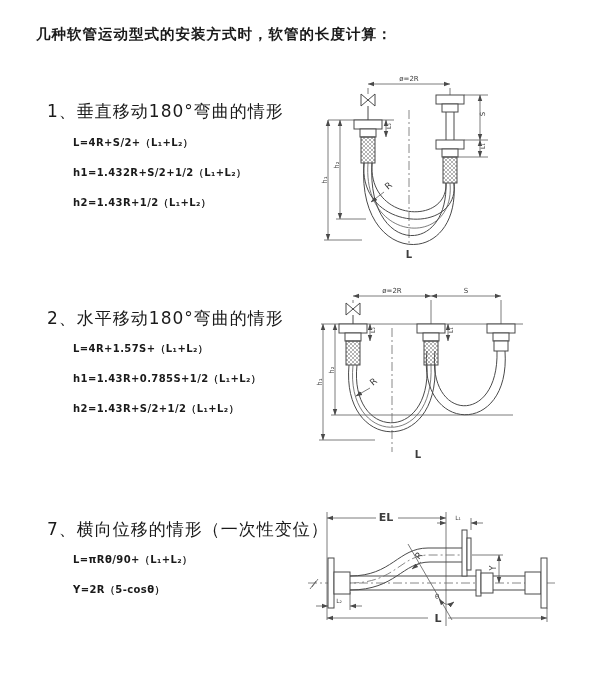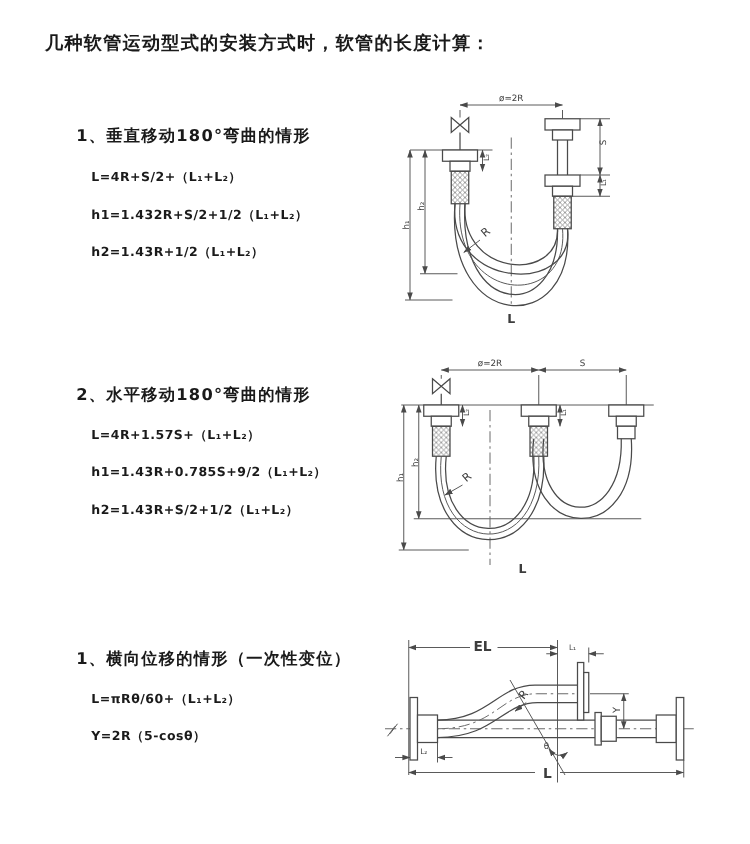--- a/index.html
+++ b/index.html
@@ -1,19 +1,19 @@
 <!DOCTYPE html>
 <html><head>
 <meta charset="utf-8">
 <style>
   html,body{margin:0;padding:0;}
   .page{position:relative;width:566px;height:675px;background:#ffffff;overflow:hidden;
         font-family:"DejaVu Sans","Liberation Sans",sans-serif;color:#1a1a1a;}
   .title{position:absolute;left:36px;top:25px;font-size:14.5px;font-weight:bold;letter-spacing:1px;}
-  .sec-heading{position:absolute;font-size:13px;font-weight:bold;letter-spacing:1px;white-space:nowrap;margin-left:14px;}
+  .sec-heading{position:absolute;font-size:17px;font-weight:normal;letter-spacing:1px;white-space:nowrap;}
   .formulas{position:absolute;font-size:10px;font-weight:bold;letter-spacing:0.4px;line-height:30px;white-space:nowrap;}
   .dwg{position:absolute;}
   .dwg svg{display:block;}
   .dwg text{font-family:"DejaVu Sans","Liberation Sans",sans-serif;fill:#3d3d3d;}
   .ln{stroke:#4a4a4a;stroke-width:1;fill:none;}
   .thin{stroke:#5a5a5a;stroke-width:0.8;fill:none;}
   .cl{stroke:#6a6a6a;stroke-width:0.8;fill:none;stroke-dasharray:9 3 2 3;}
   .fl{fill:#ffffff;stroke:#4a4a4a;stroke-width:1;}
 </style>
 </head>
@@ -26,27 +26,27 @@
   <div class="sec-heading" style="left:47px;top:100px;">1、垂直移动180°弯曲的情形</div>
   <div class="formulas" style="left:73px;top:128px;">
     <div>L=4R+S/2+（L₁+L₂）</div>
     <div>h1=1.432R+S/2+1/2（L₁+L₂）</div>
     <div>h2=1.43R+1/2（L₁+L₂）</div>
   </div>
 
   <div class="sec-heading" style="left:47px;top:307px;">2、水平移动180°弯曲的情形</div>
   <div class="formulas" style="left:73px;top:334px;">
     <div>L=4R+1.57S+（L₁+L₂）</div>
-    <div>h1=1.43R+0.785S+9/2（L₁+L₂）</div>
+    <div>h1=1.43R+0.785S+1/2（L₁+L₂）</div>
     <div>h2=1.43R+S/2+1/2（L₁+L₂）</div>
   </div>
 
-  <div class="sec-heading" style="left:47px;top:518px;">1、横向位移的情形（一次性变位）</div>
+  <div class="sec-heading" style="left:47px;top:518px;">7、横向位移的情形（一次性变位）</div>
   <div class="formulas" style="left:73px;top:545px;">
-    <div>L=πRθ/60+（L₁+L₂）</div>
+    <div>L=πRθ/90+（L₁+L₂）</div>
     <div>Y=2R（5-cosθ）</div>
   </div>
 
   <div class="dwg" style="left:320px;top:70px;">
     <svg width="260" height="192" viewBox="0 0 260 192">
       <defs>
         <marker id="arr1" viewBox="0 0 10 10" refX="9.5" refY="5" markerWidth="8" markerHeight="8" orient="auto-start-reverse">
           <path d="M0,1.5 L10,5 L0,8.5 z" fill="#4a4a4a"></path>
         </marker>
         <pattern id="braid1" patternUnits="userSpaceOnUse" width="4" height="4">

